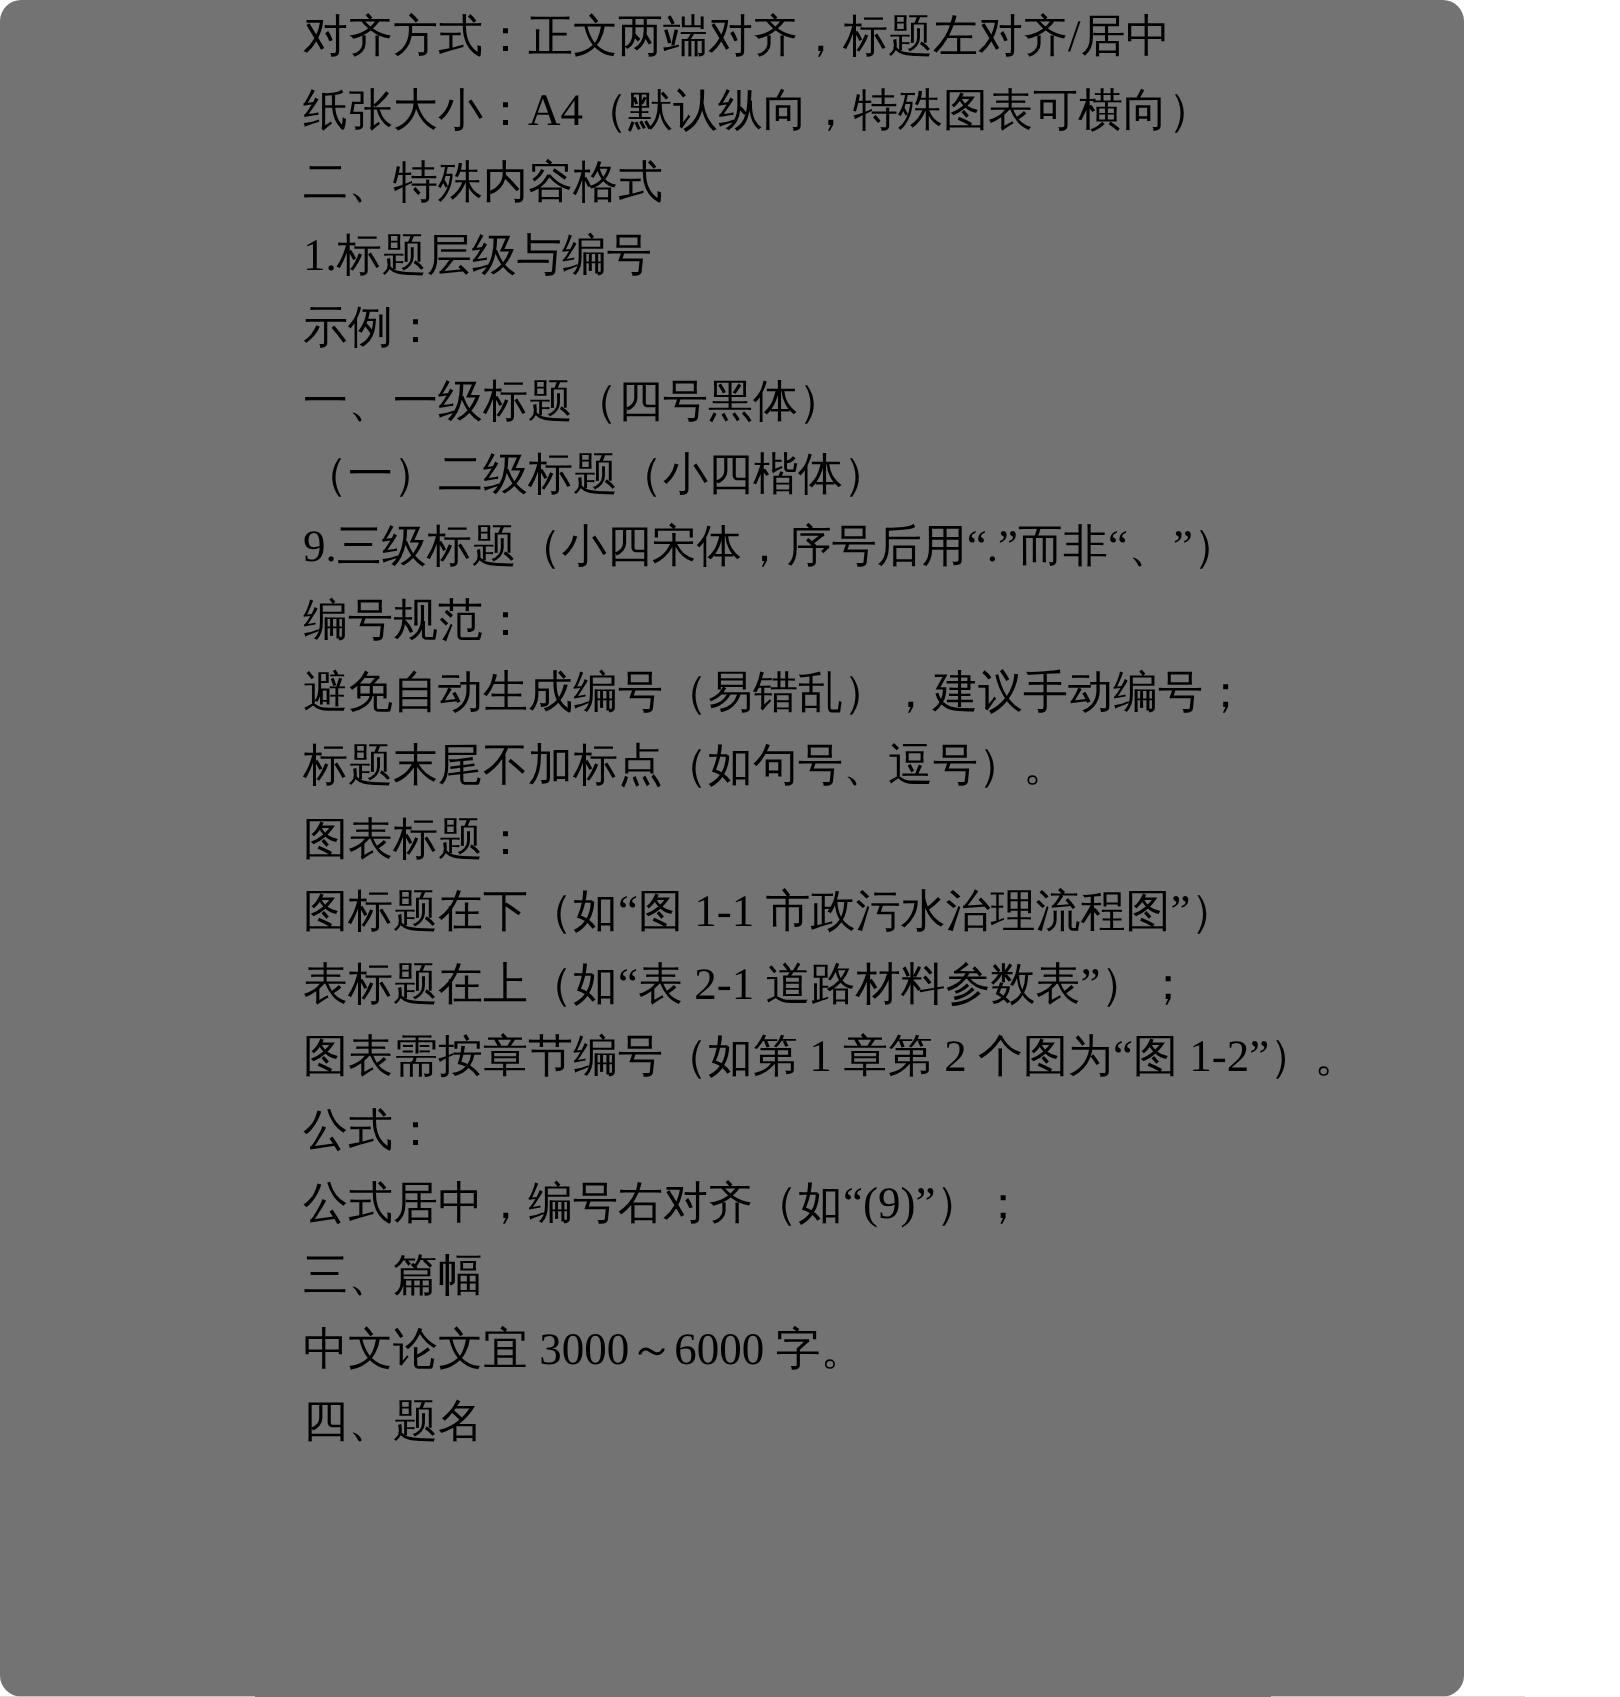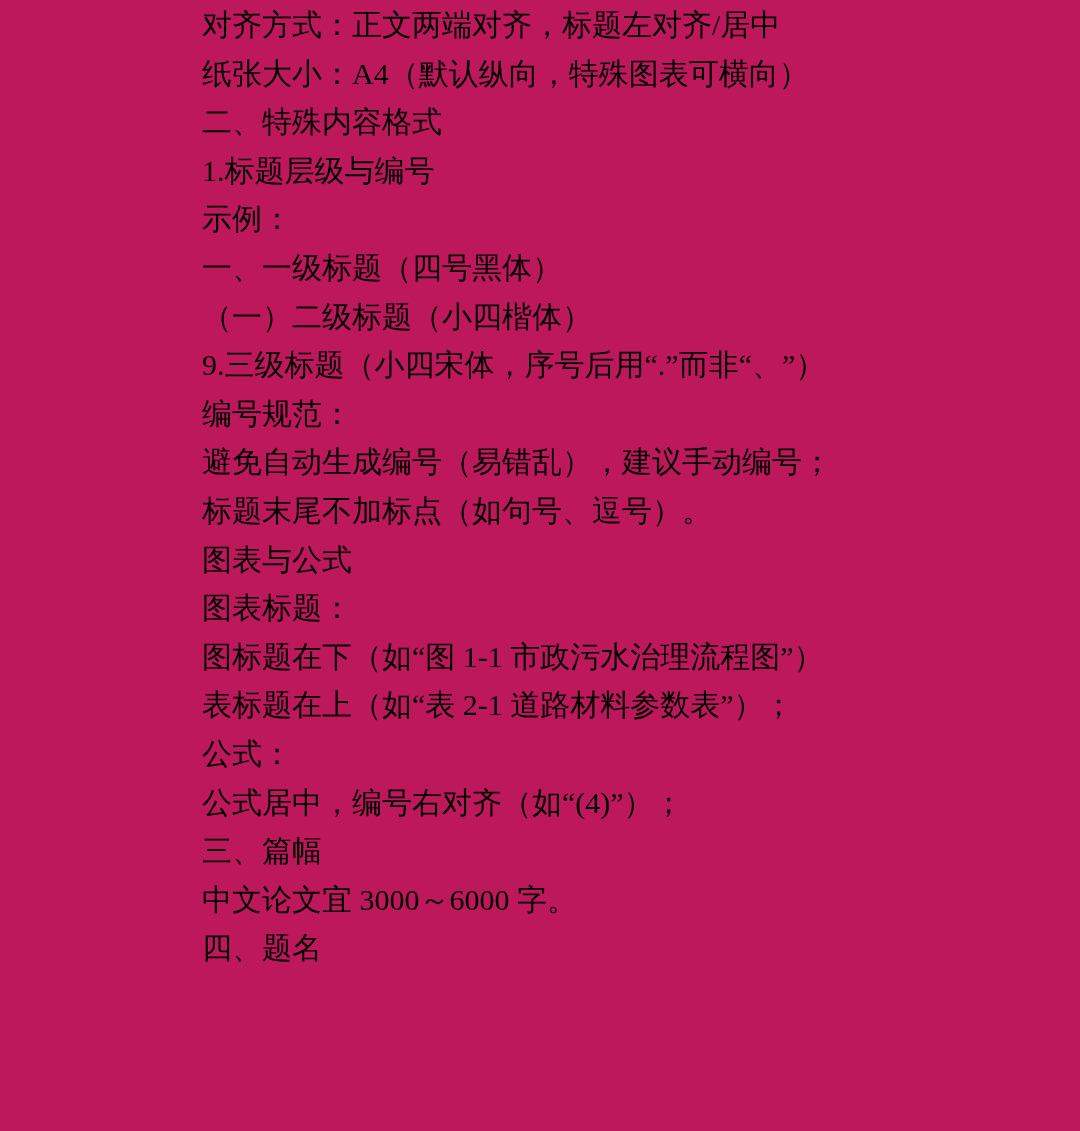--- a/index.html
+++ b/index.html
@@ -2,24 +2,25 @@
 <html><head>
 <meta charset="utf-8">
 <style>
   html, body {
     margin: 0;
     padding: 0;
     background: #ffffff;
   }
   .page {
     position: relative;
-    width: 1080px;
+    width: 976px;
     height: 1131px;
-    background: #be185d;
+    background: #737373;
     overflow: hidden;
+    border-radius: 14px;
   }
   .content {
     position: absolute;
     left: 202px;
     top: 1px;
     width: 870px;
   }
   .line {
     margin: 0;
     padding: 0;
@@ -47,23 +48,23 @@
       <p class="line body">纸张大小：A4（默认纵向，特殊图表可横向）</p>
       <p class="line heading">二、特殊内容格式</p>
       <p class="line body">1.标题层级与编号</p>
       <p class="line body">示例：</p>
       <p class="line body">一、一级标题（四号黑体）</p>
       <p class="line body">（一）二级标题（小四楷体）</p>
       <p class="line body">9.三级标题（小四宋体，序号后用“.”而非“、”）</p>
       <p class="line body">编号规范：</p>
       <p class="line body">避免自动生成编号（易错乱），建议手动编号；</p>
       <p class="line body">标题末尾不加标点（如句号、逗号）。</p>
-      <p class="line body">图表与公式</p>
       <p class="line body">图表标题：</p>
       <p class="line body">图标题在下（如“图 1-1 市政污水治理流程图”）</p>
       <p class="line body">表标题在上（如“表 2-1 道路材料参数表”）；</p>
+      <p class="line body">图表需按章节编号（如第 1 章第 2 个图为“图 1-2”）。</p>
       <p class="line body">公式：</p>
-      <p class="line body">公式居中，编号右对齐（如“(4)”）；</p>
+      <p class="line body">公式居中，编号右对齐（如“(9)”）；</p>
       <p class="line heading">三、篇幅</p>
       <p class="line body">中文论文宜 3000～6000 字。</p>
       <p class="line heading">四、题名</p>
     </div>
 </div>
 
 </body></html>

